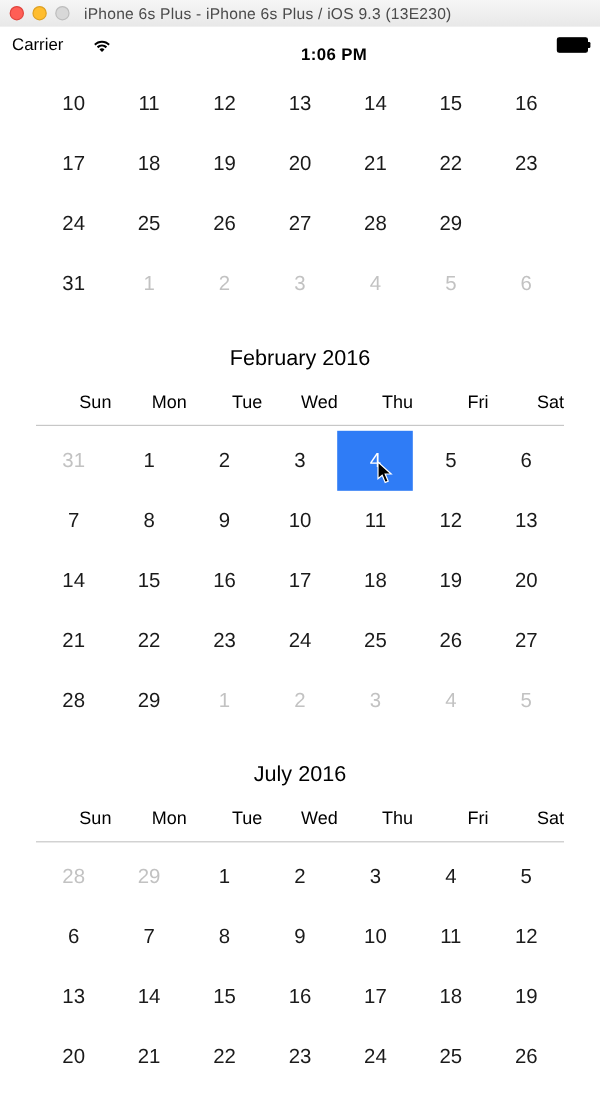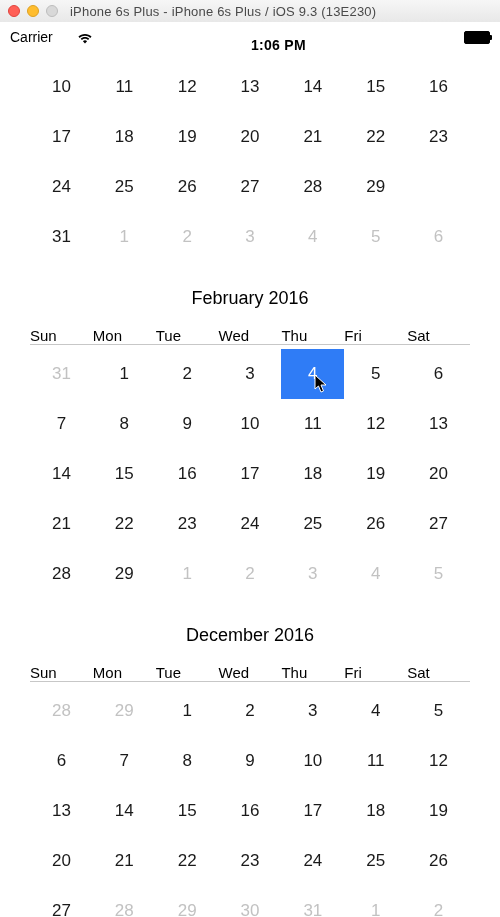--- a/index.html
+++ b/index.html
@@ -80,25 +80,26 @@
   .month-title {
     text-align: center;
     font-weight: 400;
     font-size: 18px;
     color: #000;
     margin: 26px 0 18px 0;
   }
   .weekday-row, .week-row {
     display: grid;
     grid-template-columns: repeat(7, 1fr);
-    text-align: left;
+    text-align: right;
   }
   .weekday-row {
     font-size: 15px;
     color: #000;
+    padding-bottom: 10px;
     border-bottom: 1px solid #c7c7c7;
     margin-bottom: 4px;
   }
   .weekday-cell { font-weight:400; }
   .week-row { }
   .day-cell {
     height: 50px;
     display: flex;
     align-items: center;
     justify-content: center;
@@ -247,21 +248,21 @@
           <div class="day-cell">28</div>
           <div class="day-cell">29</div>
           <div class="day-cell out-month">1</div>
           <div class="day-cell out-month">2</div>
           <div class="day-cell out-month">3</div>
           <div class="day-cell out-month">4</div>
           <div class="day-cell out-month">5</div>
         </div>
       </div>
       <div class="month-block">
-        <div class="month-title">December 2016</div>
+        <div class="month-title">July 2016</div>
         <div class="weekday-row">
           <div class="weekday-cell">Sun</div>
           <div class="weekday-cell">Mon</div>
           <div class="weekday-cell">Tue</div>
           <div class="weekday-cell">Wed</div>
           <div class="weekday-cell">Thu</div>
           <div class="weekday-cell">Fri</div>
           <div class="weekday-cell">Sat</div>
         </div>
         <div class="week-row">

